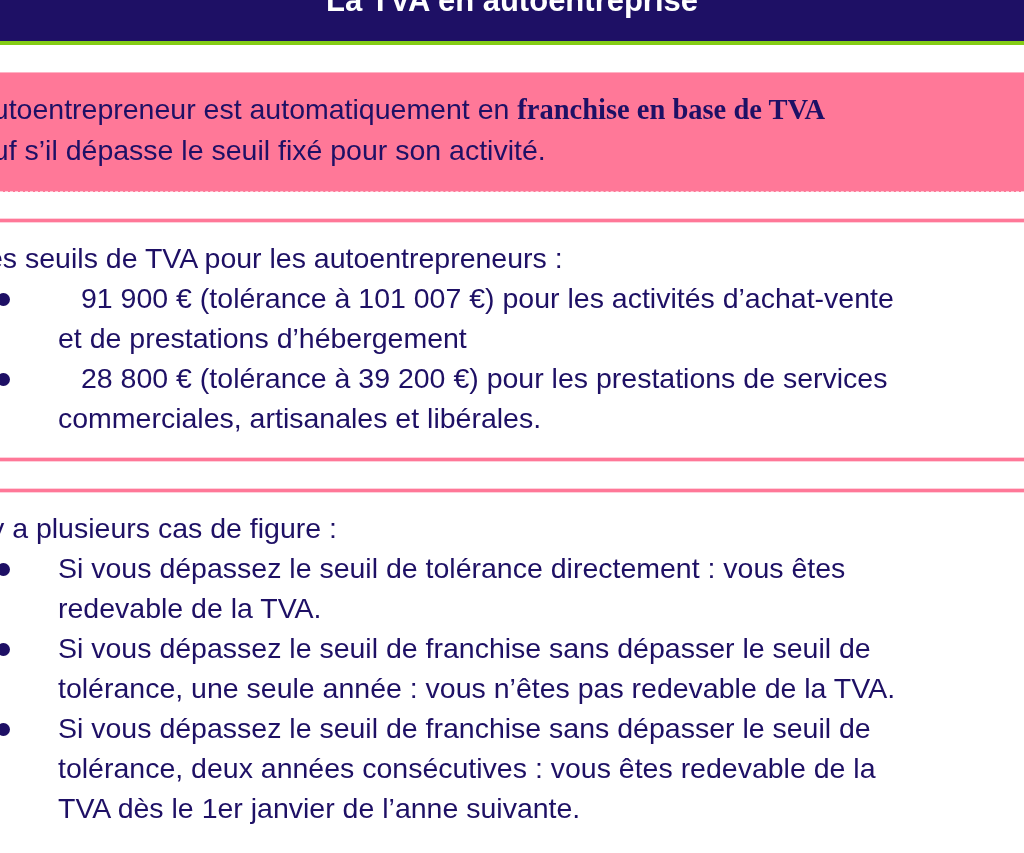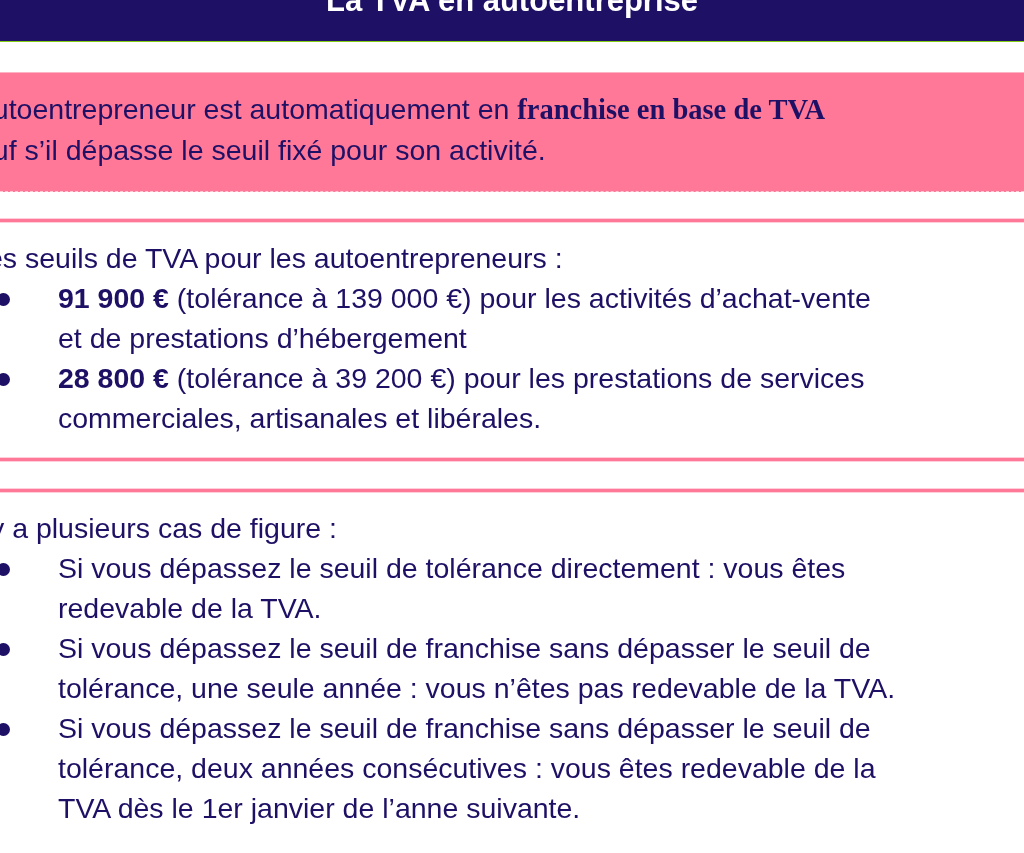--- a/index.html
+++ b/index.html
@@ -14,21 +14,21 @@
     overflow: hidden;
     font-family: "Liberation Sans", "DejaVu Sans", sans-serif;
     color: #1e1065;
   }
   .header-band {
     position: absolute;
     left: 0; top: 0;
     width: 1024px;
     height: 41px;
     background: #1e1065;
-    border-bottom: 1px solid #84cc16;
+    border-bottom: 4px solid #84cc16;
     overflow: hidden;
   }
   .header-title {
     position: absolute;
     left: 0; right: 0;
     top: -17px;
     text-align: center;
     color: #ffffff;
     font-weight: bold;
     font-size: 31px;
@@ -88,21 +88,21 @@
     left: -3px;
     top: 15px;
     width: 13px;
     height: 13px;
     border-radius: 50%;
     background: #1e1065;
   }
   .bullet-line {
     display: block;
   }
-  .bullet b { font-weight: bold; }
+  .bullet b { font-weight: normal; margin-left: 23px; }
   .seuils-section { top: 238px; }
   .cas-section { top: 508px; }
   .cas-section .bullet { padding-left: 58px; }
 </style>
 </head>
 <body>
 
 <div class="header-band">
   <div class="header-title">La TVA en autoentreprise</div>
 </div>
@@ -113,21 +113,21 @@
     <div>auf s’il dépasse le seuil fixé pour son activité.</div>
   </div>
 </div>
 
 <div class="rule" style="top:219px;"></div>
 
 <div class="section seuils-section">
   <div class="section-intro">es seuils de TVA pour les autoentrepreneurs :</div>
   <div class="bullet">
     <span class="bullet-dot"></span>
-    <span class="bullet-line"><b>91 900 €</b><span> (tolérance à 139 000 €) pour les activités d’achat-vente</span></span>
+    <span class="bullet-line"><b>91 900 €</b><span> (tolérance à 101 007 €) pour les activités d’achat-vente</span></span>
     <span class="bullet-line">et de prestations d’hébergement</span>
   </div>
   <div class="bullet">
     <span class="bullet-dot"></span>
     <span class="bullet-line"><b>28 800 €</b><span> (tolérance à 39 200 €) pour les prestations de services</span></span>
     <span class="bullet-line">commerciales, artisanales et libérales.</span>
   </div>
 </div>
 
 <div class="rule" style="top:458px;"></div>

